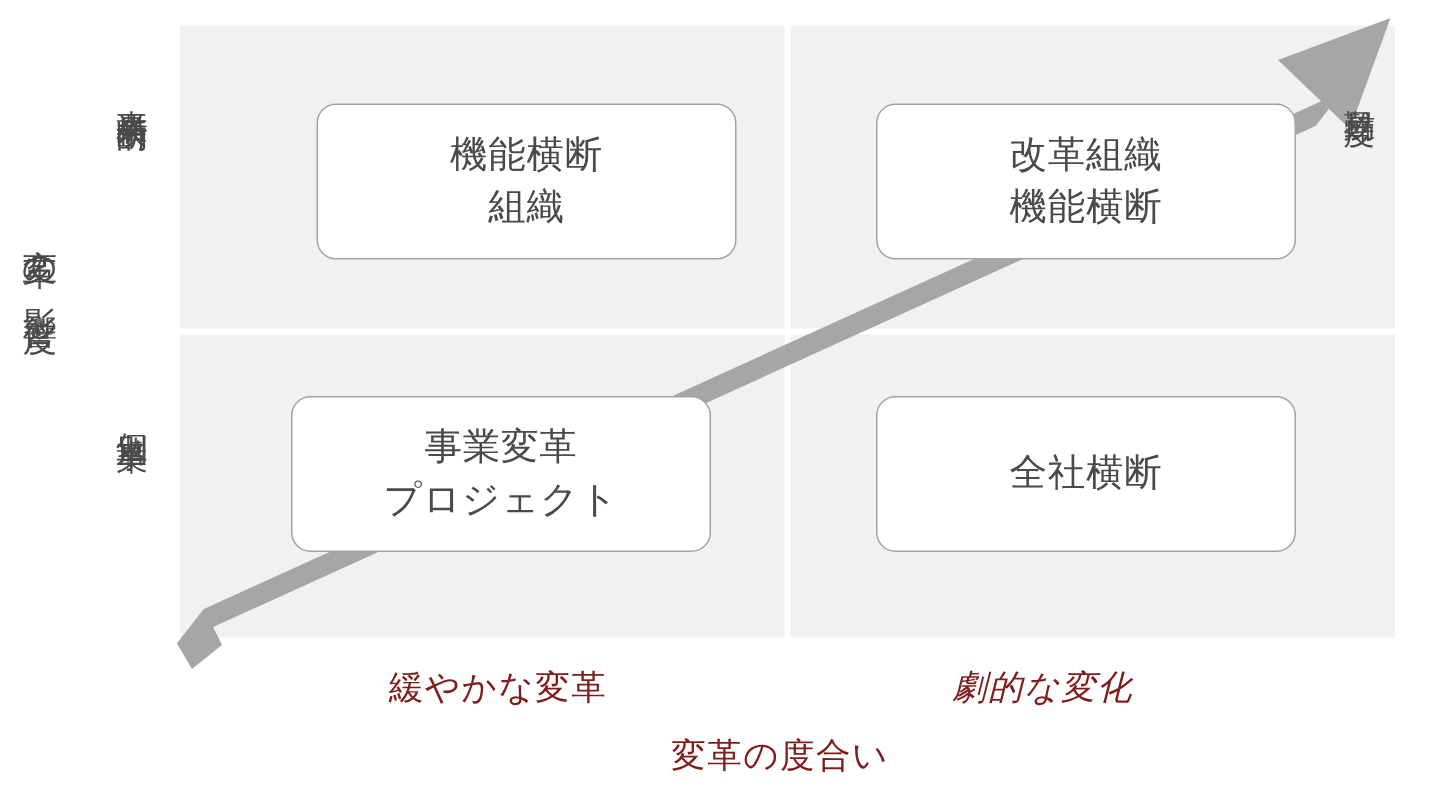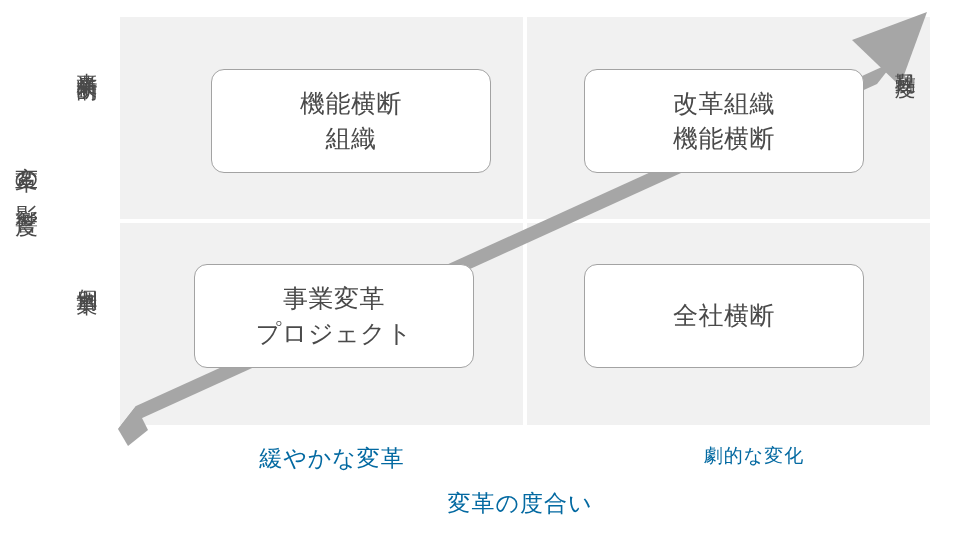--- a/index.html
+++ b/index.html
@@ -82,31 +82,31 @@
   }
   #difficulty-label{
     left:891px;top:56px;
     font-size:21px;
     letter-spacing:2px;
   }
 
   
   .htext{
     position:absolute;
-    color:#0369a1;
+    color:#7f1d1d;
     text-align:center;
     white-space:nowrap;
   }
   #x-tick-left{
     left:182px;top:443px;width:300px;
     font-size:23px;letter-spacing:1px;
   }
   #x-tick-right{
-    left:604px;top:443px;width:300px;
-    font-size:19px;letter-spacing:1px;
+    left:545px;top:443px;width:300px;
+    font-size:23px;letter-spacing:1px;font-style:italic;
   }
   #x-axis-title{
     left:370px;top:488px;width:300px;
     font-size:23px;letter-spacing:1px;
   }
 </style>
 </head>
 <body>
 
 <div id="stage">

